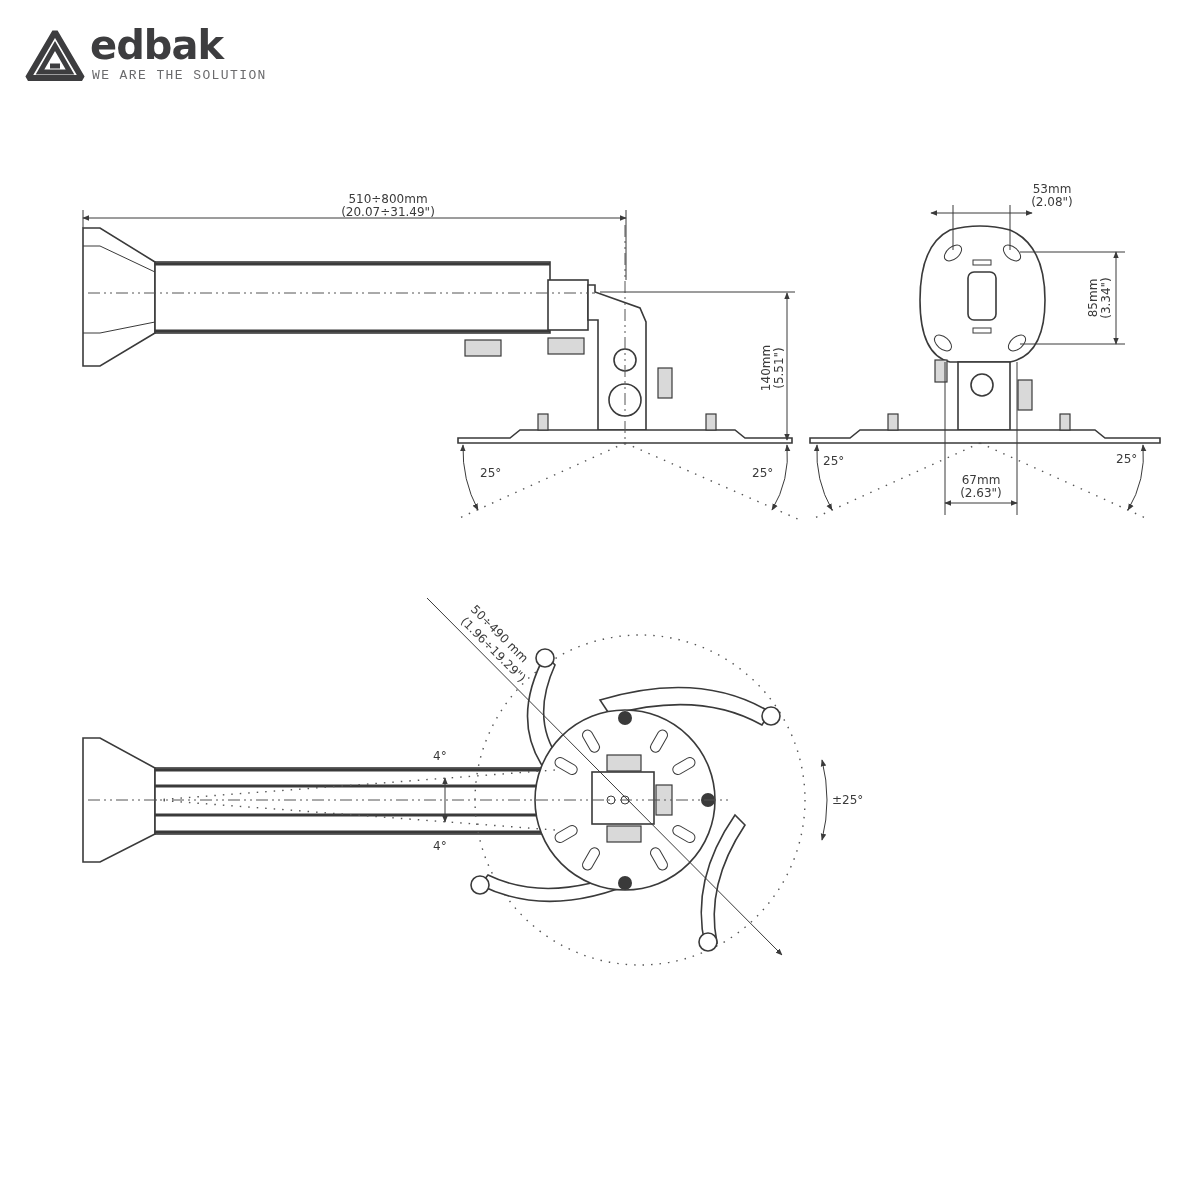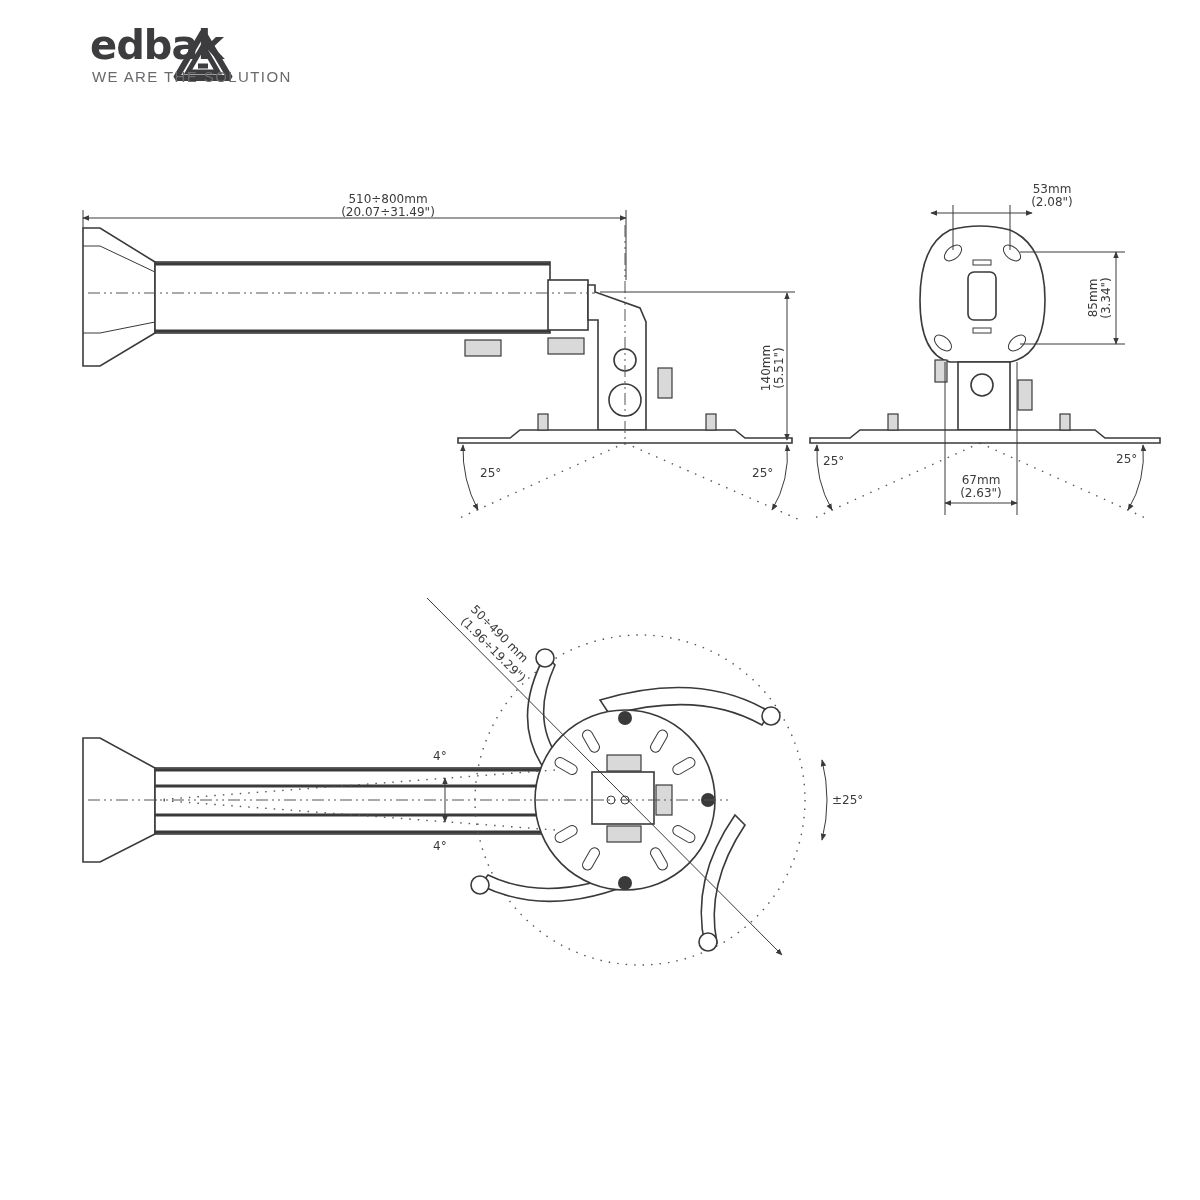--- a/index.html
+++ b/index.html
@@ -1,19 +1,19 @@
 <!DOCTYPE html>
 <html><head>
 <meta charset="utf-8">
 <style>
   html, body { margin:0; padding:0; background:#ffffff; }
   body { width:1200px; height:1200px; position:relative; overflow:hidden; font-family:"DejaVu Sans", sans-serif; }
-  #logo { position:absolute; left:24px; top:28px; width:210px; height:56px;text-align:right; }
+  #logo { position:absolute; left:24px; top:28px; width:210px; height:56px; }
   .logo-word { position:absolute; left:66px; top:-6px; font-family:"DejaVu Sans", sans-serif; font-weight:bold; font-size:40px; color:#3d3d3f; letter-spacing:-1px; }
-  .logo-tag { position:absolute; left:68px; top:40px; font-family:Liberation Sans, sans-serif; font-size:15px; letter-spacing:1.4px; color:#6a6a6c; white-space:nowrap; }
+  .logo-tag { position:absolute; left:68px; top:40px; font-family:Liberation Mono, monospace; font-size:13px; letter-spacing:1.4px; color:#6a6a6c; white-space:nowrap; }
   #drawing { position:absolute; left:0; top:0; }
   .dim { font-family:"DejaVu Sans", sans-serif; font-size:12px; fill:#3a3a3a; }
   .ln { stroke:#3a3a3a; fill:none; stroke-width:1.6; }
   .thin { stroke:#3a3a3a; fill:none; stroke-width:1; }
   .thick { stroke:#3a3a3a; fill:none; stroke-width:3; }
   .dot { stroke:#555; fill:none; stroke-width:1.4; stroke-dasharray:1.5 7; }
   .center { stroke:#555; fill:none; stroke-width:1; stroke-dasharray:12 4 2 4 2 4; }
   .fillw { fill:#fff; stroke:#3a3a3a; stroke-width:1.6; }
   .fillg { fill:#d9d9d9; stroke:#3a3a3a; stroke-width:1.2; }
 </style>

